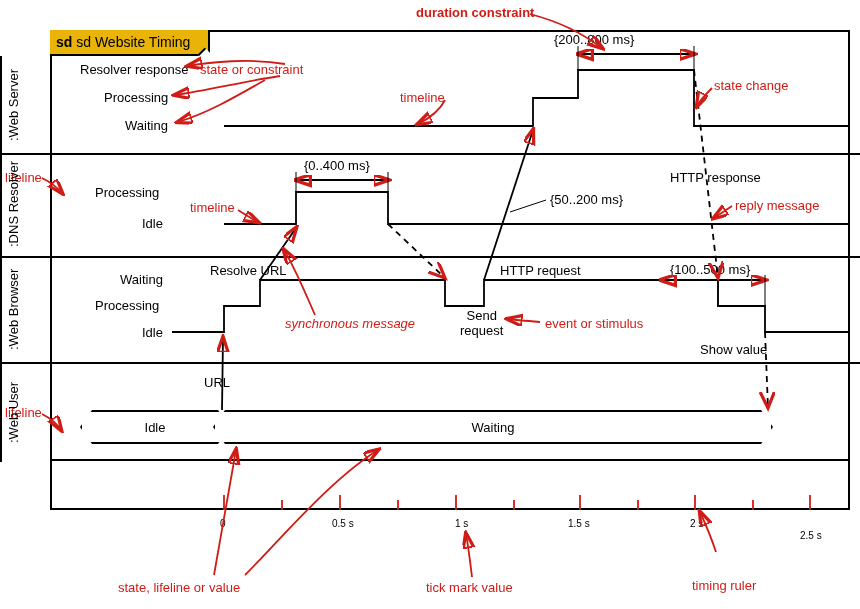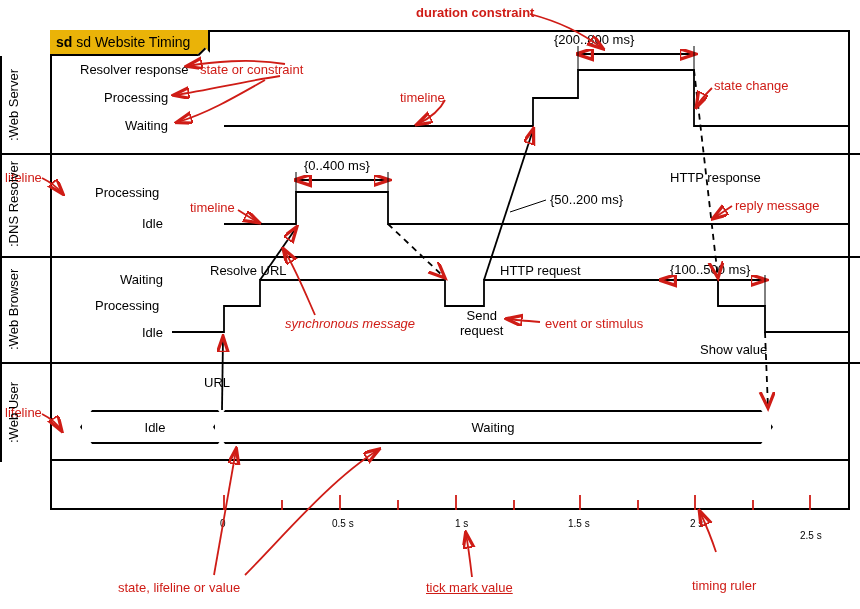--- a/index.html
+++ b/index.html
@@ -162,21 +162,21 @@
   <div class="annot" style="left:200px; top:62px;">state or constraint</div>
   <div class="annot" style="left:400px; top:90px;">timeline</div>
   <div class="annot" style="left:714px; top:78px;">state change</div>
   <div class="annot" style="left:5px; top:170px;">lifeline</div>
   <div class="annot" style="left:190px; top:200px;">timeline</div>
   <div class="annot" style="left:735px; top:198px;">reply message</div>
   <div class="annot" style="left:285px; top:316px;font-style:italic;"><span>synchronous message</span></div>
   <div class="annot" style="left:545px; top:316px;"><span>event or stimulus</span></div>
   <div class="annot" style="left:5px; top:405px;">lifeline</div>
   <div class="annot" style="left:118px; top:580px;">state, lifeline or value</div>
-  <div class="annot" style="left:426px; top:580px;text-decoration:underline;">tick mark value</div>
+  <div class="annot" style="left:426px; top:580px;">tick mark value</div>
   <div class="annot" style="left:692px; top:578px;">timing ruler</div>
 
   <svg class="curve" width="860" height="609">
     <defs>
       <marker id="arrRed" markerWidth="10" markerHeight="10" refX="8" refY="3" orient="auto" markerUnits="strokeWidth">
         <path d="M0,0 L9,3 L0,6 Z" fill="#cf1c16"></path>
       </marker>
       <marker id="arrBlk" markerWidth="10" markerHeight="10" refX="8" refY="3" orient="auto" markerUnits="strokeWidth">
         <path d="M0,0 L9,3 L0,6 Z" fill="#000"></path>
       </marker>

